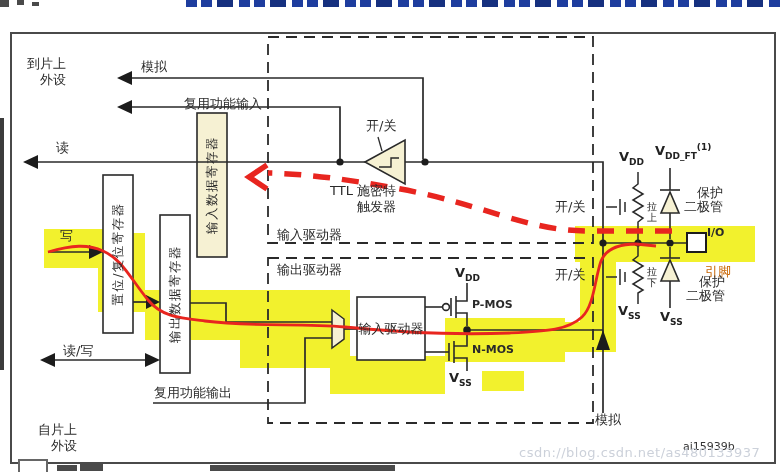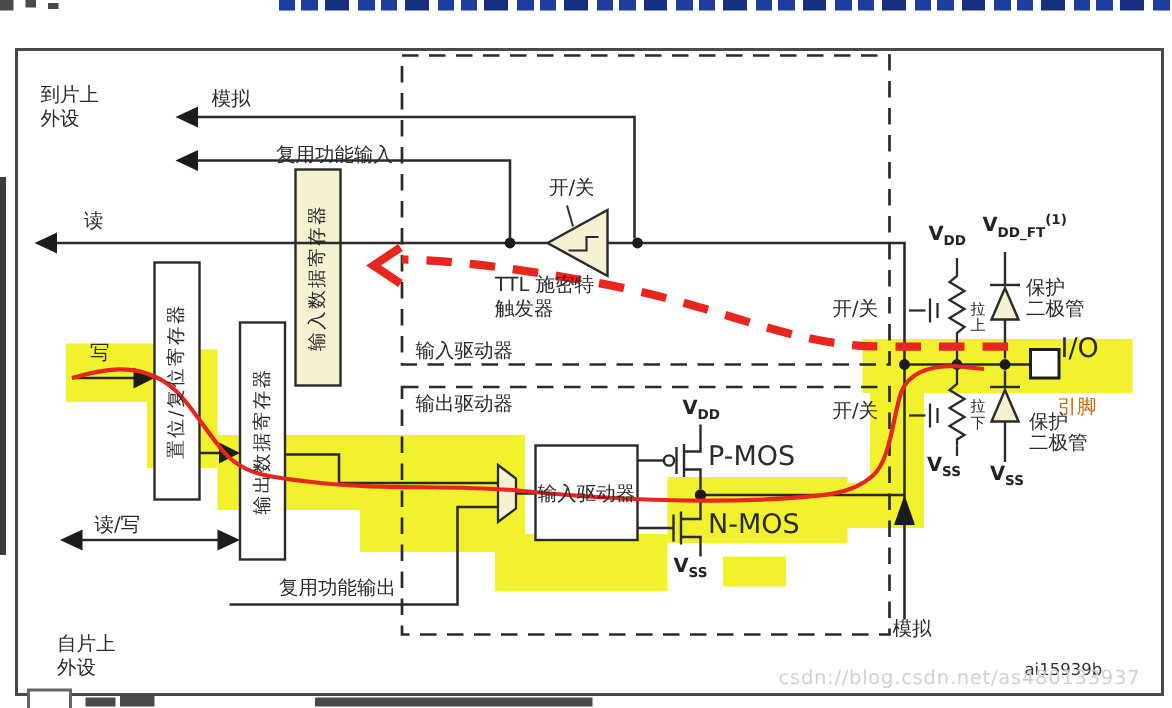--- a/index.html
+++ b/index.html
@@ -1,27 +1,27 @@
 <!DOCTYPE html>
 <html><head>
 <meta charset="utf-8">
 <style>
   html,body{margin:0;padding:0;background:#fff;}
   .screen{position:relative;width:781px;height:472px;background:#ffffff;overflow:hidden;
           font-family:"DejaVu Sans","Liberation Sans",sans-serif;color:#1c1c1c;}
   .abs{position:absolute;}
   .lbl{position:absolute;font-size:13px;line-height:16px;white-space:nowrap;color:#2a2a2a;}
-  .lbl2{position:absolute;font-size:13px;line-height:16px;color:#2a2a2a;white-space:pre-line;}
+  .lbl2{position:absolute;font-size:13px;line-height:16px;color:#2a2a2a;white-space:pre-line;text-align:right;}
   .vlabel{position:absolute;font-size:12.5px;letter-spacing:1.5px;white-space:nowrap;color:#2a2a2a;
           transform:translate(-50%,-50%) rotate(-90deg);}
   .vtiny{position:absolute;width:11px;font-size:10px;line-height:11px;word-break:break-all;color:#2a2a2a;}
   .pwr{font-size:13px;font-weight:600;color:#222;}
   .pwr sub{font-size:9px;font-weight:600;}
   .pwr sup{font-size:9px;font-weight:600;}
-  .mos{font-weight:400;font-size:18px;}
+  .mos{font-weight:700;font-size:11px;}
   .ctrlbox{display:flex;align-items:center;justify-content:center;font-size:13px;color:#2a2a2a;}
   .title-sliver{background:repeating-linear-gradient(90deg,#1e3d9e 0 11px,rgba(0,0,0,0) 11px 15px,
       #1e3d9e 15px 26px,rgba(0,0,0,0) 26px 31px,#16307f 31px 47px,rgba(0,0,0,0) 47px 53px);}
   .frag{background:#4a4a4a;}
   .watermark{position:absolute;font-size:13px;color:#ccd1da;letter-spacing:.5px;}
   .figid{position:absolute;font-size:11px;color:#333;}
 </style>
 </head>
 <body>
 
@@ -162,21 +162,21 @@
     <polyline points="267,165 249,177 267,189" fill="none" stroke="#e8251f" stroke-width="5.5"></polyline>
   </svg>
 
   <div class="lbl2" style="left:27px;top:56px;"><span>到片上</span><br><span>外设</span></div>
   <div class="lbl" style="left:141px;top:59px;">模拟</div>
   <div class="lbl" style="left:150px;top:96px;margin-left:34px;">复用功能输入</div>
   <div class="lbl" style="left:56px;top:140px;">读</div>
   <div class="lbl" style="left:60px;top:228px;">写</div>
   <div class="lbl" style="left:63px;top:343px;">读/写</div>
   <div class="lbl2" style="left:38px;top:376px;margin-top:46px;"><span>自片上</span><br><span>外设</span></div>
-  <div class="lbl" style="left:154px;top:385px;margin-left:32px;">复用功能输出</div>
+  <div class="lbl" style="left:154px;top:385px;">复用功能输出</div>
 
   <div class="vlabel" style="left:212px;top:185px;">输入数据寄存器</div>
   <div class="vlabel" style="left:118px;top:254px;">置位/复位寄存器</div>
   <div class="vlabel" style="left:175px;top:294px;">输出数据寄存器</div>
 
   <div class="lbl" style="left:277px;top:227px;">输入驱动器</div>
   <div class="lbl" style="left:277px;top:262px;">输出驱动器</div>
   <div class="lbl" style="left:366px;top:118px;">开/关</div>
   <div class="lbl2" style="left:330px;top:183px;"><span>TTL 施密特</span><br><span>触发器</span></div>
   <div class="abs ctrlbox" style="left:357px;top:297px;width:68px;height:63px;">输入驱动器</div>

